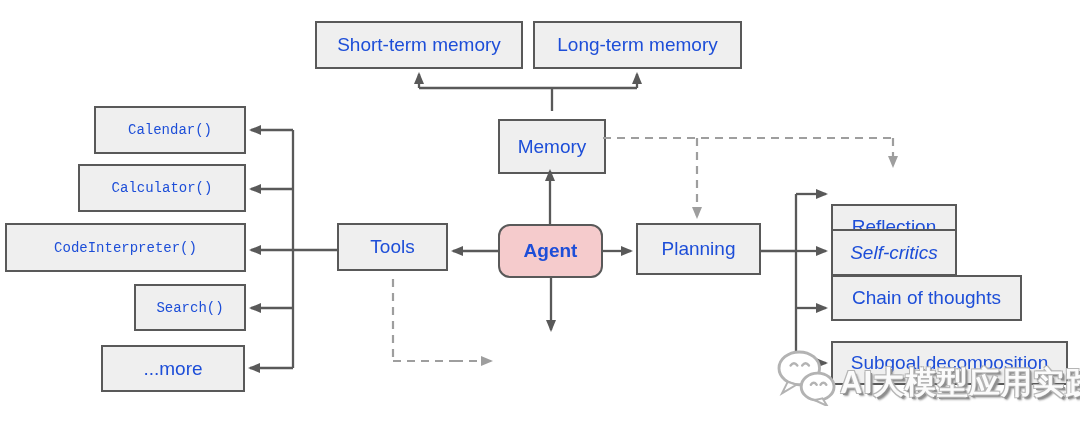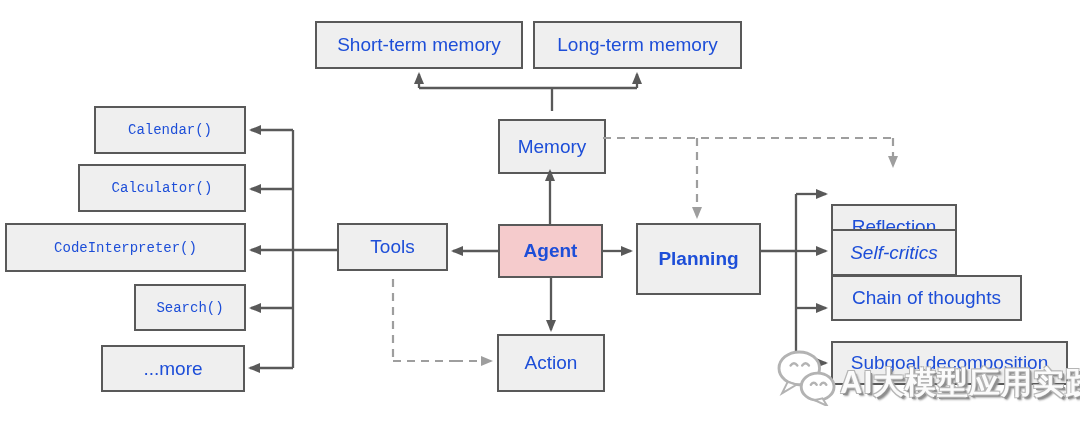--- a/index.html
+++ b/index.html
@@ -10,21 +10,21 @@
   .node{
     position:absolute;box-sizing:border-box;
     background:#efefef;border:2px solid #595959;
     display:flex;align-items:center;justify-content:center;
     font-size:19px;color:#1d4ed8;white-space:nowrap;z-index:2;
   }
   .node.mono{
     font-family:"Liberation Mono","DejaVu Sans Mono",monospace;
     font-weight:400;font-size:14px;
   }
-  .node.agent{background:#f5cbcc;font-weight:700;}
+  .node.agent{background:#f5cbcc;font-weight:700;border-radius:12px;}
   #connectors{position:absolute;left:0;top:0;z-index:5;pointer-events:none;}
   .solid-edge{stroke:#595959;stroke-width:2.3;fill:none;}
   .dashed-edge{stroke:#9e9e9e;stroke-width:2.2;fill:none;stroke-dasharray:8 6;}
   #watermark{
     position:absolute;left:776px;top:350px;z-index:10;
     display:flex;align-items:center;pointer-events:none;
   }
   #watermark-text{
     font-size:31px;font-weight:700;letter-spacing:1px;color:#fbfbfb;
     text-shadow:-1px -1px 0 #b5b5b5,1px -1px 0 #b5b5b5,-1px 1px 0 #b5b5b5,
@@ -35,22 +35,21 @@
 </head>
 <body>
 
 <div id="canvas">
 
   <div class="node" style="left:315px;top:21px;width:208px;height:48px;">Short-term memory</div>
   <div class="node" style="left:533px;top:21px;width:209px;height:48px;">Long-term memory</div>
   <div class="node" style="left:498px;top:119px;width:108px;height:55px;">Memory</div>
   <div class="node agent" style="left:498px;top:224px;width:105px;height:54px;">Agent</div>
   <div class="node" style="left:337px;top:223px;width:111px;height:48px;">Tools</div>
-  <div class="node" style="left:636px;top:223px;width:125px;height:72px;font-weight:bold;">Planning</div>
-  <div class="node" style="left:497px;top:334px;width:108px;height:58px;">Action</div>
+  <div class="node" style="left:636px;top:223px;width:125px;height:52px;">Planning</div>
 
   <div class="node mono" style="left:94px;top:106px;width:152px;height:48px;">Calendar()</div>
   <div class="node mono" style="left:5px;top:223px;width:241px;height:49px;">CodeInterpreter()</div>
   <div class="node mono" style="left:78px;top:164px;width:168px;height:48px;">Calculator()</div>
   <div class="node mono" style="left:134px;top:284px;width:112px;height:47px;">Search()</div>
   <div class="node" style="left:101px;top:345px;width:144px;height:47px;">...more</div>
 
   <div class="node" style="left:831px;top:172px;width:126px;height:45px;margin-top:32px;">Reflection</div>
   <div class="node" style="left:831px;top:229px;width:126px;height:47px;font-style:italic;">Self-critics</div>
   <div class="node" style="left:831px;top:275px;width:191px;height:46px;">Chain of thoughts</div>

